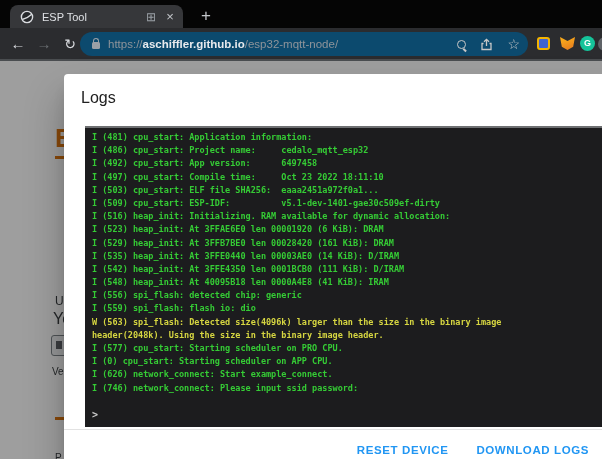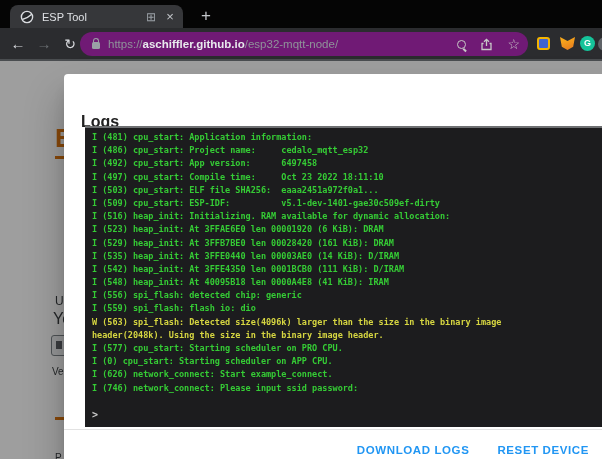--- a/index.html
+++ b/index.html
@@ -16,21 +16,21 @@
   .tab-close{color:#c3c6ca;font-size:13px;line-height:13px;width:14px;text-align:center;cursor:default;}
   .newtab{position:absolute;left:196px;top:6px;width:20px;height:20px;color:#c3c6ca;font-size:17px;
     line-height:20px;text-align:center;}
 
   .toolbar{position:absolute;left:0;top:28px;width:602px;height:31px;background:#2b2c2f;
     border-bottom:2px solid #4a4d50;box-sizing:content-box;}
   .navbtn{position:absolute;top:4px;width:24px;height:24px;text-align:center;line-height:24px;font-size:15px;}
   .nav-back{left:6px;color:#dadce0;}
   .nav-fwd{left:32px;color:#6b6f73;}
   .nav-reload{left:58px;color:#dadce0;font-size:14px;}
-  .urlpill{position:absolute;left:80px;top:4px;width:448px;height:24px;background:#701a75;border-radius:12px;
+  .urlpill{position:absolute;left:80px;top:4px;width:448px;height:24px;background:#0c4a6e;border-radius:12px;
     display:flex;align-items:center;padding:0 8px;box-sizing:border-box;}
   .lock{width:8px;height:7px;background:#9aa0a6;border-radius:1.5px;position:relative;margin:3px 8px 0 4px;flex:0 0 auto;}
   .lock::before{content:"";position:absolute;left:1px;top:-4px;width:4px;height:4px;border:1.5px solid #9aa0a6;
     border-bottom:none;border-radius:3px 3px 0 0;}
   .url{font-size:11.5px;white-space:nowrap;overflow:hidden;flex:1;}
   .url .dim{color:#8f949a;}
   .url .host{color:#e8eaed;font-weight:bold;}
   .pill-ico{flex:0 0 auto;margin-left:14px;}
   .mag{width:7px;height:7px;border:1.5px solid #c7c7c7;border-radius:50%;position:relative;}
   .mag::after{content:"";position:absolute;left:6px;top:7px;width:4px;height:1.5px;background:#c7c7c7;
@@ -56,21 +56,21 @@
     background:#f1f3f4;}
   .frag-btn::after{content:"";position:absolute;left:4px;top:5px;width:6px;height:8px;background:#5f6368;}
   .frag-t3{left:52px;top:305px;font-size:10px;text-align:right;}
   .frag-rule2{left:55px;top:356px;width:10px;height:3px;background:var(--brand-orange);}
   .frag-t4{left:55px;top:391px;font-size:10px;}
   .backdrop{position:absolute;left:0;top:61px;width:602px;height:398px;background:rgba(0,0,0,0.38);}
 
   
   .dialog{position:absolute;left:64px;top:74px;width:560px;height:420px;background:#fff;border-radius:4px;
     box-shadow:0 11px 15px -7px rgba(0,0,0,.3),0 24px 38px 3px rgba(0,0,0,.22);}
-  .dialog-title{position:absolute;left:17px;top:15px;font-size:16px;font-weight:700;color:#212121;margin-top:24px;}
+  .dialog-title{position:absolute;left:17px;top:15px;font-size:16px;font-weight:400;color:#212121;}
   .terminal{position:absolute;left:21px;top:52px;width:530px;height:296px;background:#1c1c1e;
     border-top:2px solid #6e7072;box-sizing:content-box;overflow:hidden;
     font-family:"DejaVu Sans Mono","Liberation Mono",monospace;font-size:8.5px;font-weight:bold;
     padding:3px 0 0 7px;}
   .tline{white-space:pre;line-height:13.2px;height:13.2px;}
   .tline.I{color:var(--log-info);}
   .tline.W{color:var(--log-warn);}
   .tline.P{color:var(--log-prompt);font-size:10px;}
   .actions-divider{position:absolute;left:0px;top:355px;width:538px;border-top:1px solid #e2e2e2;}
   .actions{position:absolute;left:0px;top:356px;width:538px;height:40px;display:flex;align-items:center;
@@ -149,18 +149,18 @@
         <div class="tline W">header(2048k). Using the size in the binary image header.</div>
         <div class="tline I">I (577) cpu_start: Starting scheduler on PRO CPU.</div>
         <div class="tline I">I (0) cpu_start: Starting scheduler on APP CPU.</div>
         <div class="tline I">I (626) network_connect: Start example_connect.</div>
         <div class="tline I">I (746) network_connect: Please input ssid password:</div>
         <div class="tline I">&nbsp;</div>
         <div class="tline P">&gt;</div>
       </div>
     <div class="actions-divider"></div>
     <div class="actions">
+      <button class="dlg-btn">RESET DEVICE</button>
       <button class="dlg-btn">DOWNLOAD LOGS</button>
-      <button class="dlg-btn">RESET DEVICE</button>
     </div>
   </div>
 
 </div>
 
 </body></html>

